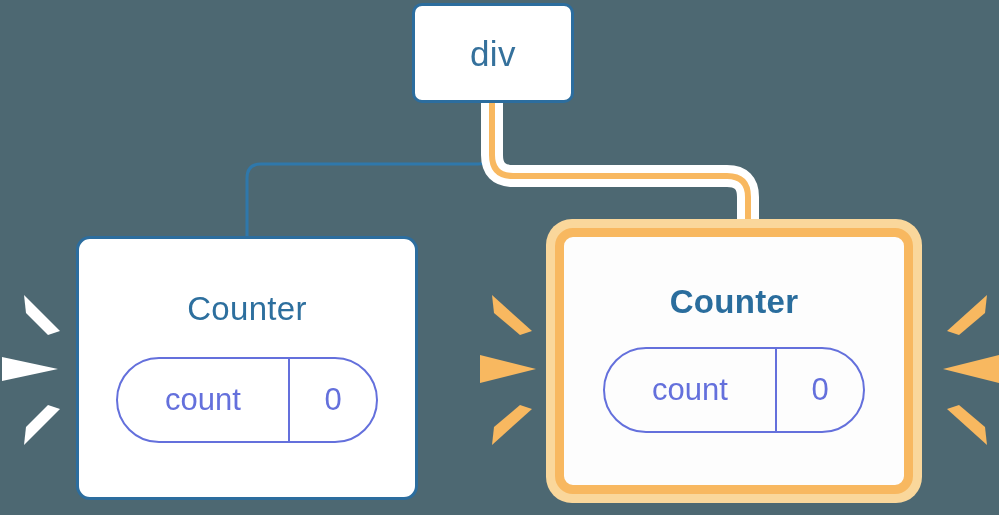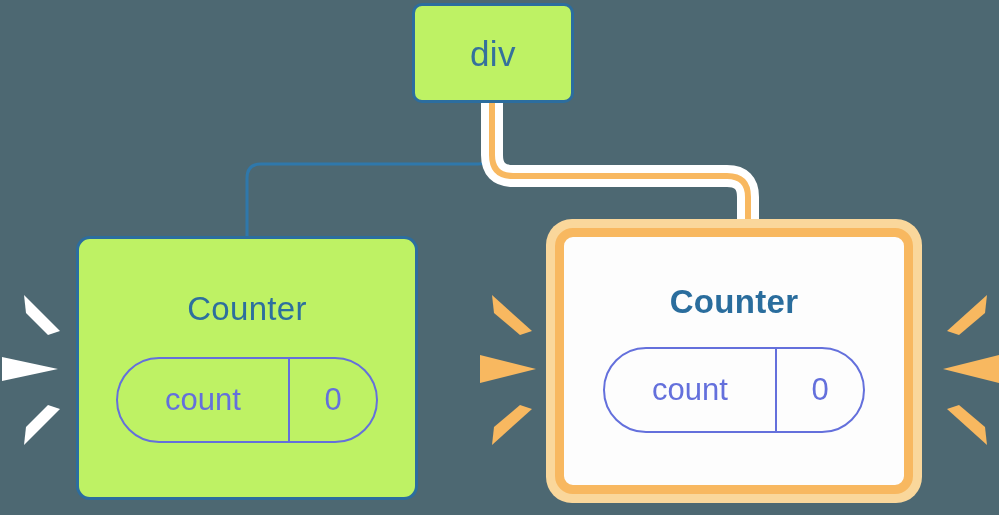--- a/index.html
+++ b/index.html
@@ -23,21 +23,21 @@
     position: absolute;
     left: 0;
     top: 0;
     width: 999px;
     height: 515px;
   }
 
   
   .node {
     position: absolute;
-    background: #bef264;
+    background: #ffffff;
     box-sizing: border-box;
     display: flex;
     flex-direction: column;
     align-items: center;
   }
   .node-root {
     left: 412px;
     top: 3px;
     width: 162px;
     height: 100px;

